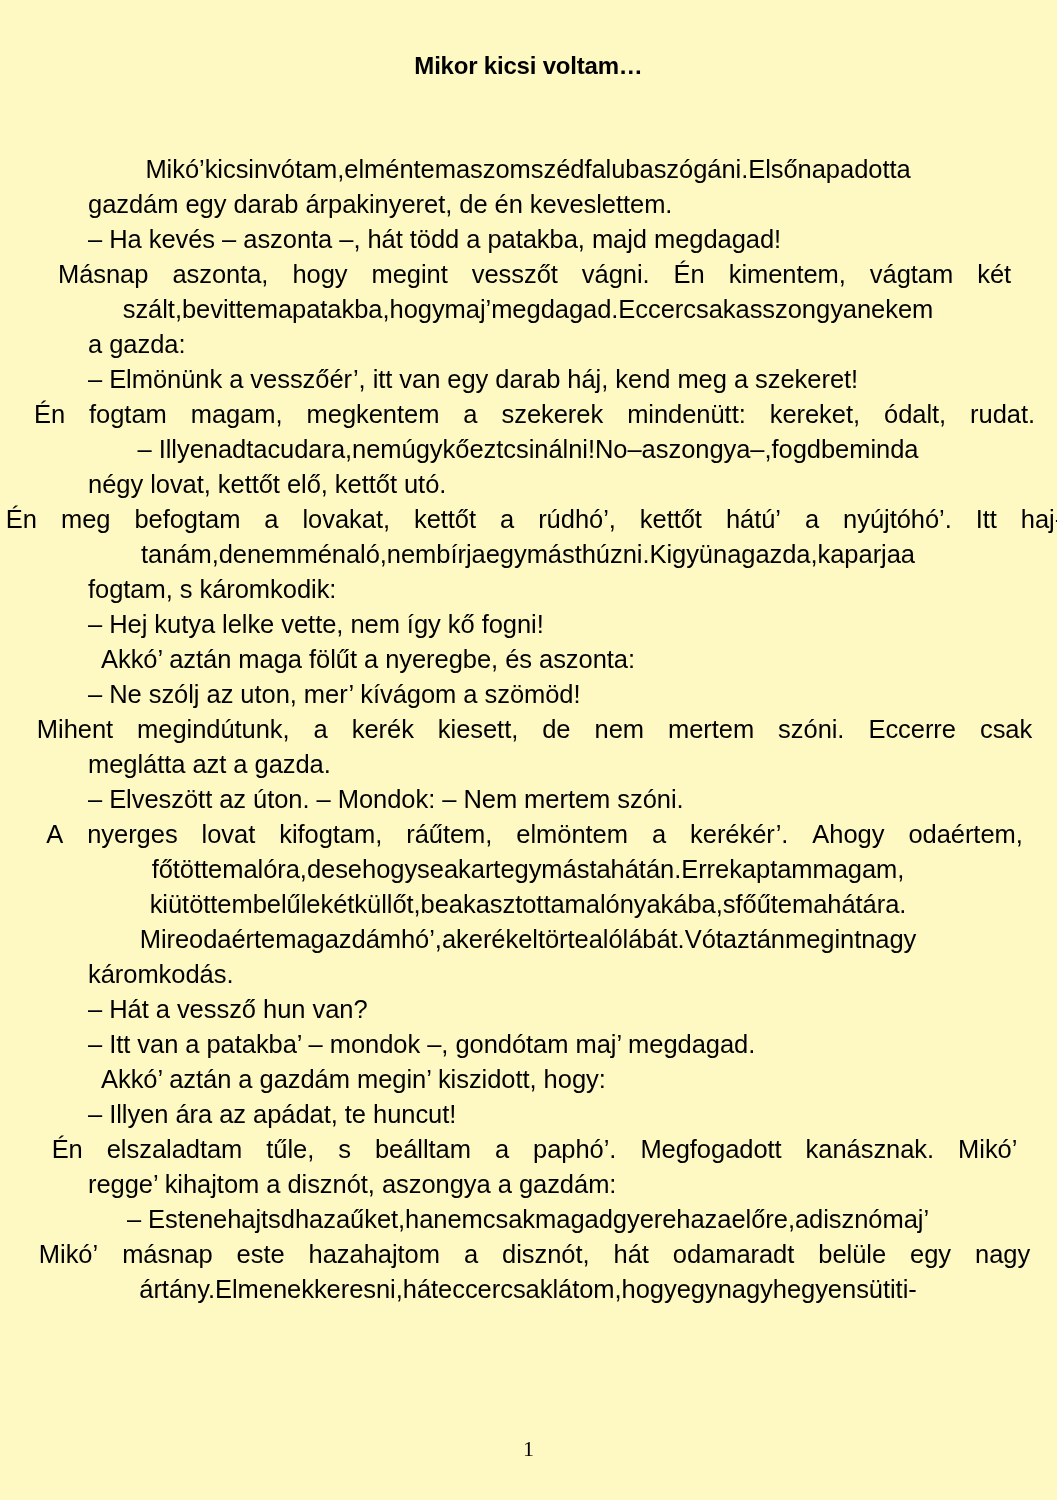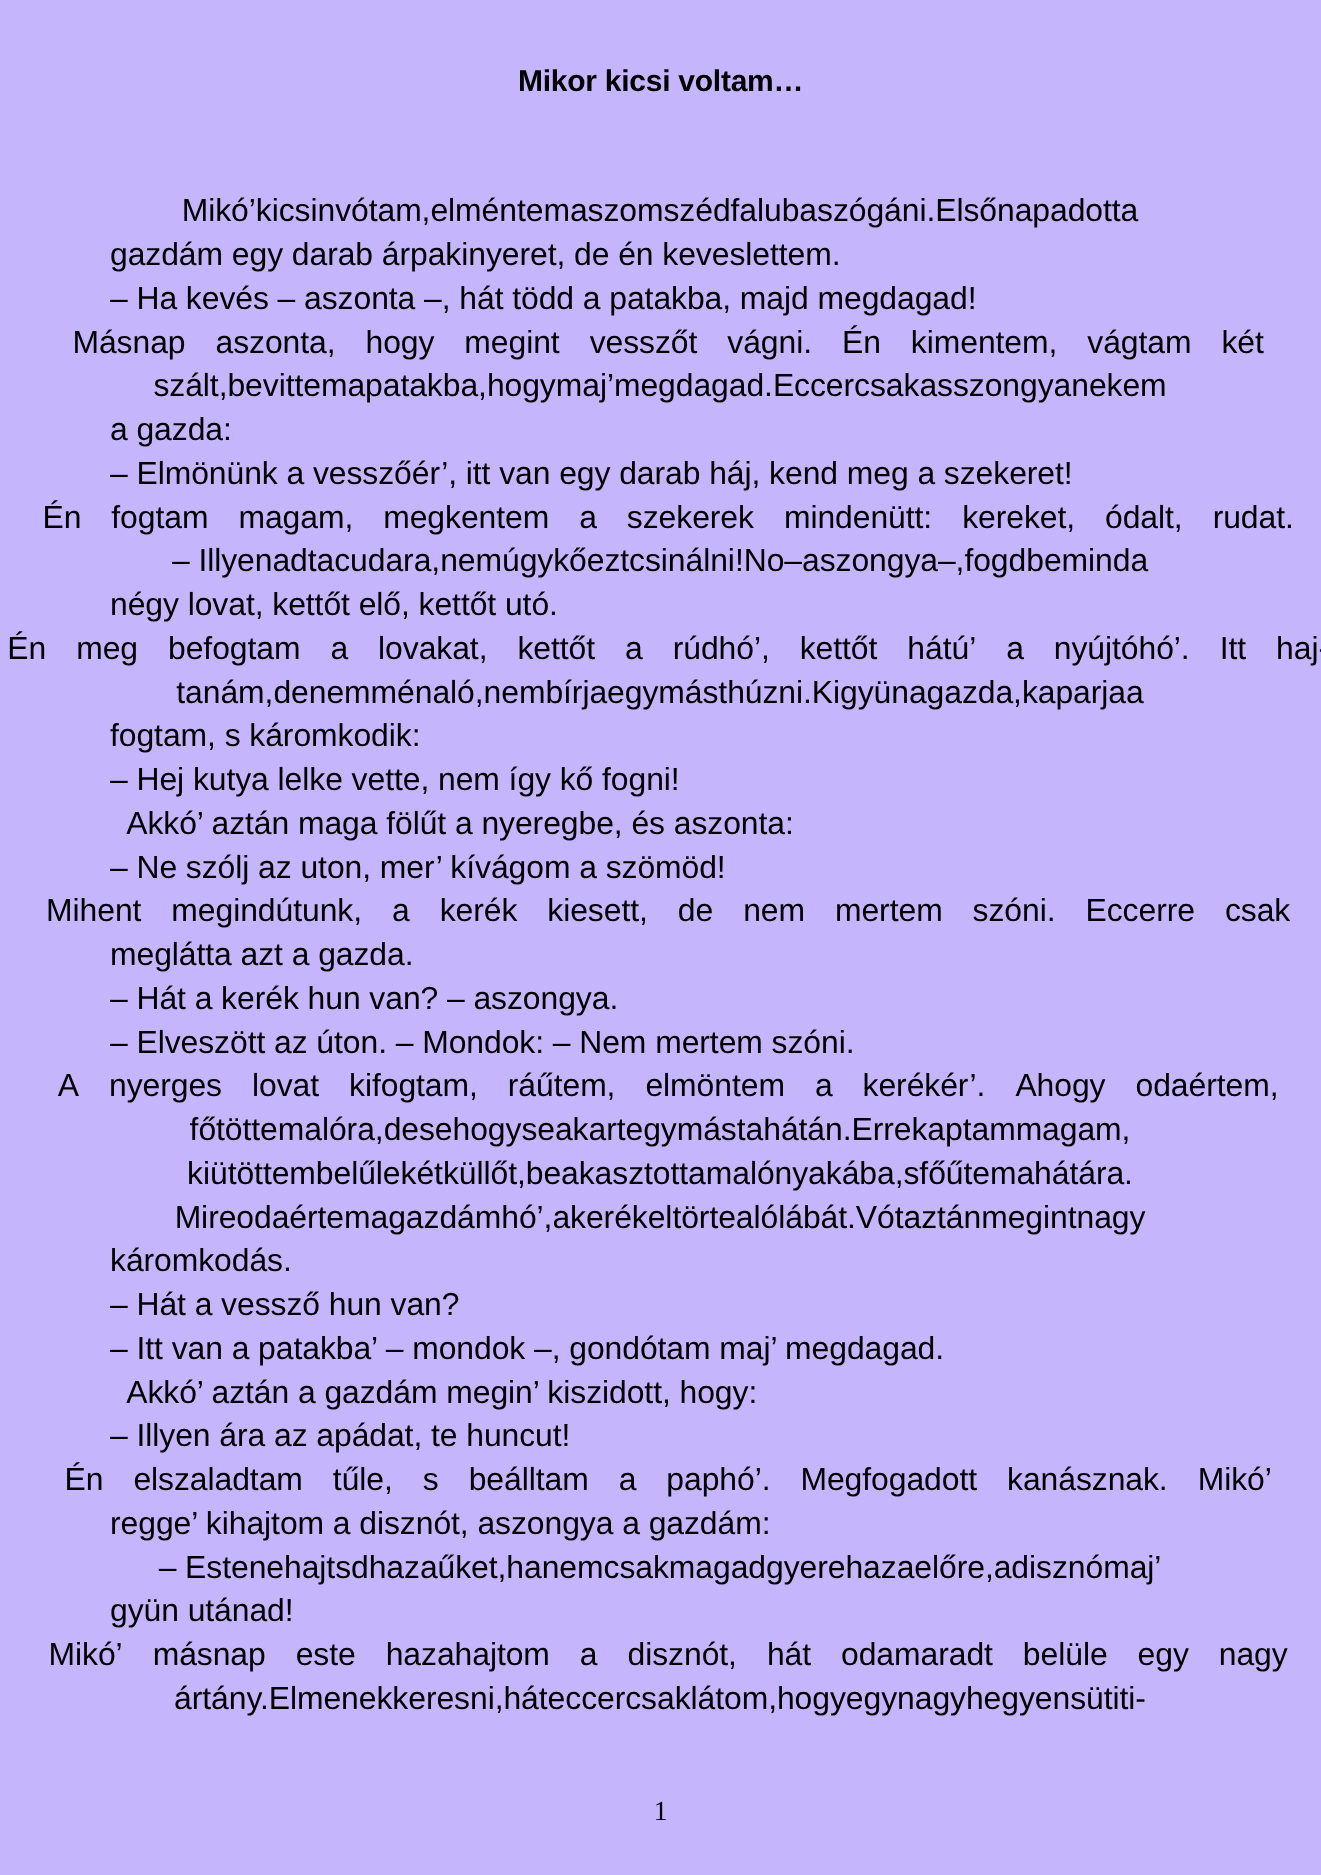--- a/index.html
+++ b/index.html
@@ -14,21 +14,21 @@
     font-family: "Liberation Sans", sans-serif;
     color: #000000;
     overflow: hidden;
   }
 
   .page {
     position: absolute;
     left: 0; top: 0;
     width: 1057px;
     height: 1500px;
-    background: #c4b5fd;
+    background: #fef9c3;
   }
 
   .page-title {
     position: absolute;
     left: 0;
     top: 52px;
     width: 1057px;
     text-align: center;
     font-size: 24px;
     font-weight: bold;
@@ -206,21 +206,20 @@
         <span>kerék</span>
         <span>kiesett,</span>
         <span>de</span>
         <span>nem</span>
         <span>mertem</span>
         <span>szóni.</span>
         <span>Eccerre</span>
         <span>csak</span>
       </div>
       <div class="line">meglátta azt a gazda.</div>
-      <div class="line">– Hát a kerék hun van? – aszongya.</div>
       <div class="line">– Elveszött az úton. – Mondok: – Nem mertem szóni.</div>
       <div class="line just indent">
         <span>A</span>
         <span>nyerges</span>
         <span>lovat</span>
         <span>kifogtam,</span>
         <span>ráűtem,</span>
         <span>elmöntem</span>
         <span>a</span>
         <span>kerékér’.</span>
@@ -299,21 +298,20 @@
         <span>hanem</span>
         <span>csak</span>
         <span>magad</span>
         <span>gyere</span>
         <span>haza</span>
         <span>előre,</span>
         <span>a</span>
         <span>disznó</span>
         <span>maj’</span>
       </div>
-      <div class="line">gyün utánad!</div>
       <div class="line just indent">
         <span>Mikó’</span>
         <span>másnap</span>
         <span>este</span>
         <span>hazahajtom</span>
         <span>a</span>
         <span>disznót,</span>
         <span>hát</span>
         <span>odamaradt</span>
         <span>belüle</span>

